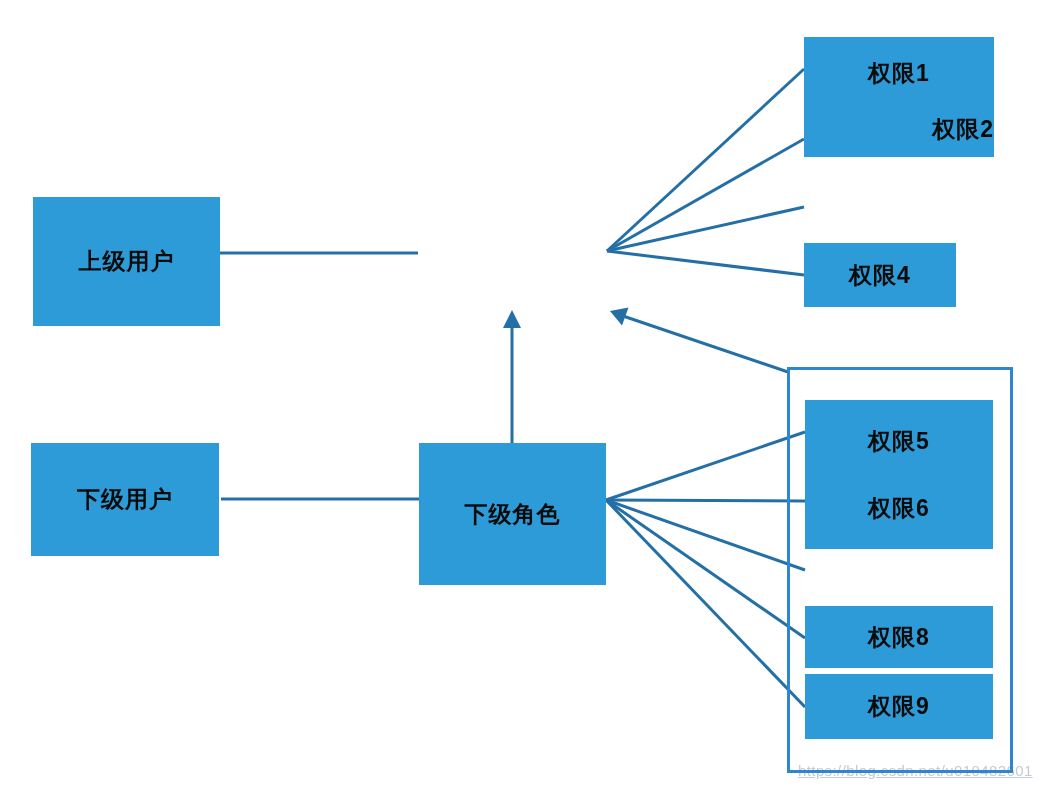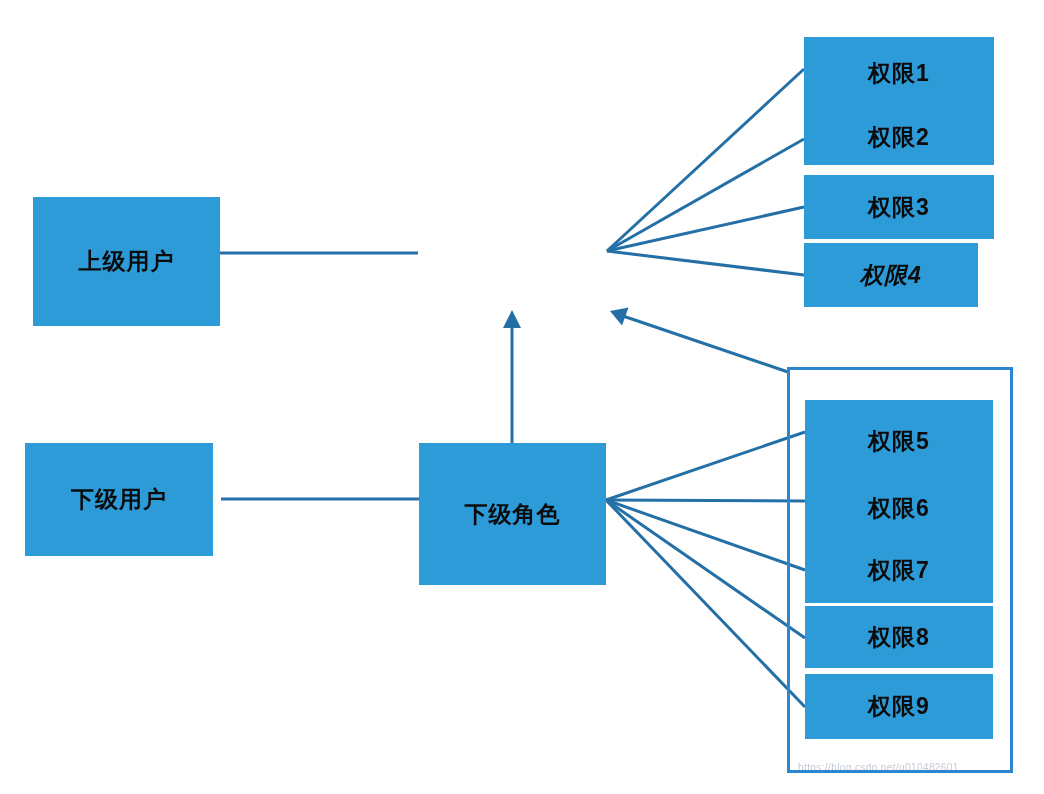--- a/index.html
+++ b/index.html
@@ -35,36 +35,36 @@
     position: absolute;
     left: 787px; top: 367px;
     width: 220px; height: 400px;
     border: 3px solid var(--container-border, #2E86D1);
     background: transparent;
     z-index: 2;
   }
   .watermark {
     position: absolute;
     left: 798px; top: 762px;
-    font-size: 10px;
+    font-size: 15px;
     color: var(--watermark-text, #C4CBD4);
     z-index: 1;
     letter-spacing: 0.4px;
     white-space: nowrap;
     text-decoration: underline;
   }
   
   .n-superior-user    { left: 33px;  top: 197px; width: 187px; height: 129px; }
   .n-superior-role    { left: 417px; top: 197px; width: 190px; height: 113px; }
-  .n-subordinate-user { left: 25px;  top: 443px; width: 188px; height: 113px; }
+  .n-subordinate-user { left: 31px;  top: 443px; width: 188px; height: 113px; }
   .n-subordinate-role { left: 419px; top: 443px; width: 187px; height: 142px; }
   .n-perm1 { left: 804px; top: 37px;  width: 190px; height: 72px; }
-  .n-perm2 { left: 804px; top: 109px; width: 190px; height: 56px; }
+  .n-perm2 { left: 804px; top: 101px; width: 190px; height: 56px; justify-content: flex-end; }
   .n-perm3 { left: 804px; top: 175px; width: 190px; height: 64px; }
-  .n-perm4 { left: 804px; top: 243px; width: 174px; height: 64px; font-style: italic; }
+  .n-perm4 { left: 804px; top: 243px; width: 152px; height: 64px; }
   .n-perm5 { left: 805px; top: 400px; width: 188px; height: 82px; }
   .n-perm6 { left: 805px; top: 468px; width: 188px; height: 81px; }
   .n-perm7 { left: 805px; top: 537px; width: 188px; height: 66px; }
   .n-perm8 { left: 805px; top: 606px; width: 188px; height: 62px; }
   .n-perm9 { left: 805px; top: 674px; width: 188px; height: 65px; }
 </style>
 </head>
 <body>
 
 <div class="stage">
@@ -102,40 +102,34 @@
   <div class="node n-subordinate-role">
     <span>下级角色</span>
   </div>
 
   <div class="node n-perm1">
     <span>权限1</span>
   </div>
   <div class="node n-perm2">
     <span>权限2</span>
   </div>
-  <div class="node n-perm3">
-    <span>权限3</span>
-  </div>
   <div class="node n-perm4">
     <span>权限4</span>
   </div>
 
   <div class="watermark">https://blog.csdn.net/u010482601</div>
 
   <div class="group-container"></div>
 
   <div class="node n-perm5">
     <span>权限5</span>
   </div>
   <div class="node n-perm6">
     <span>权限6</span>
   </div>
-  <div class="node n-perm7">
-    <span>权限7</span>
-  </div>
   <div class="node n-perm8">
     <span>权限8</span>
   </div>
   <div class="node n-perm9">
     <span>权限9</span>
   </div>
 
 </div>
 
 </body></html>

